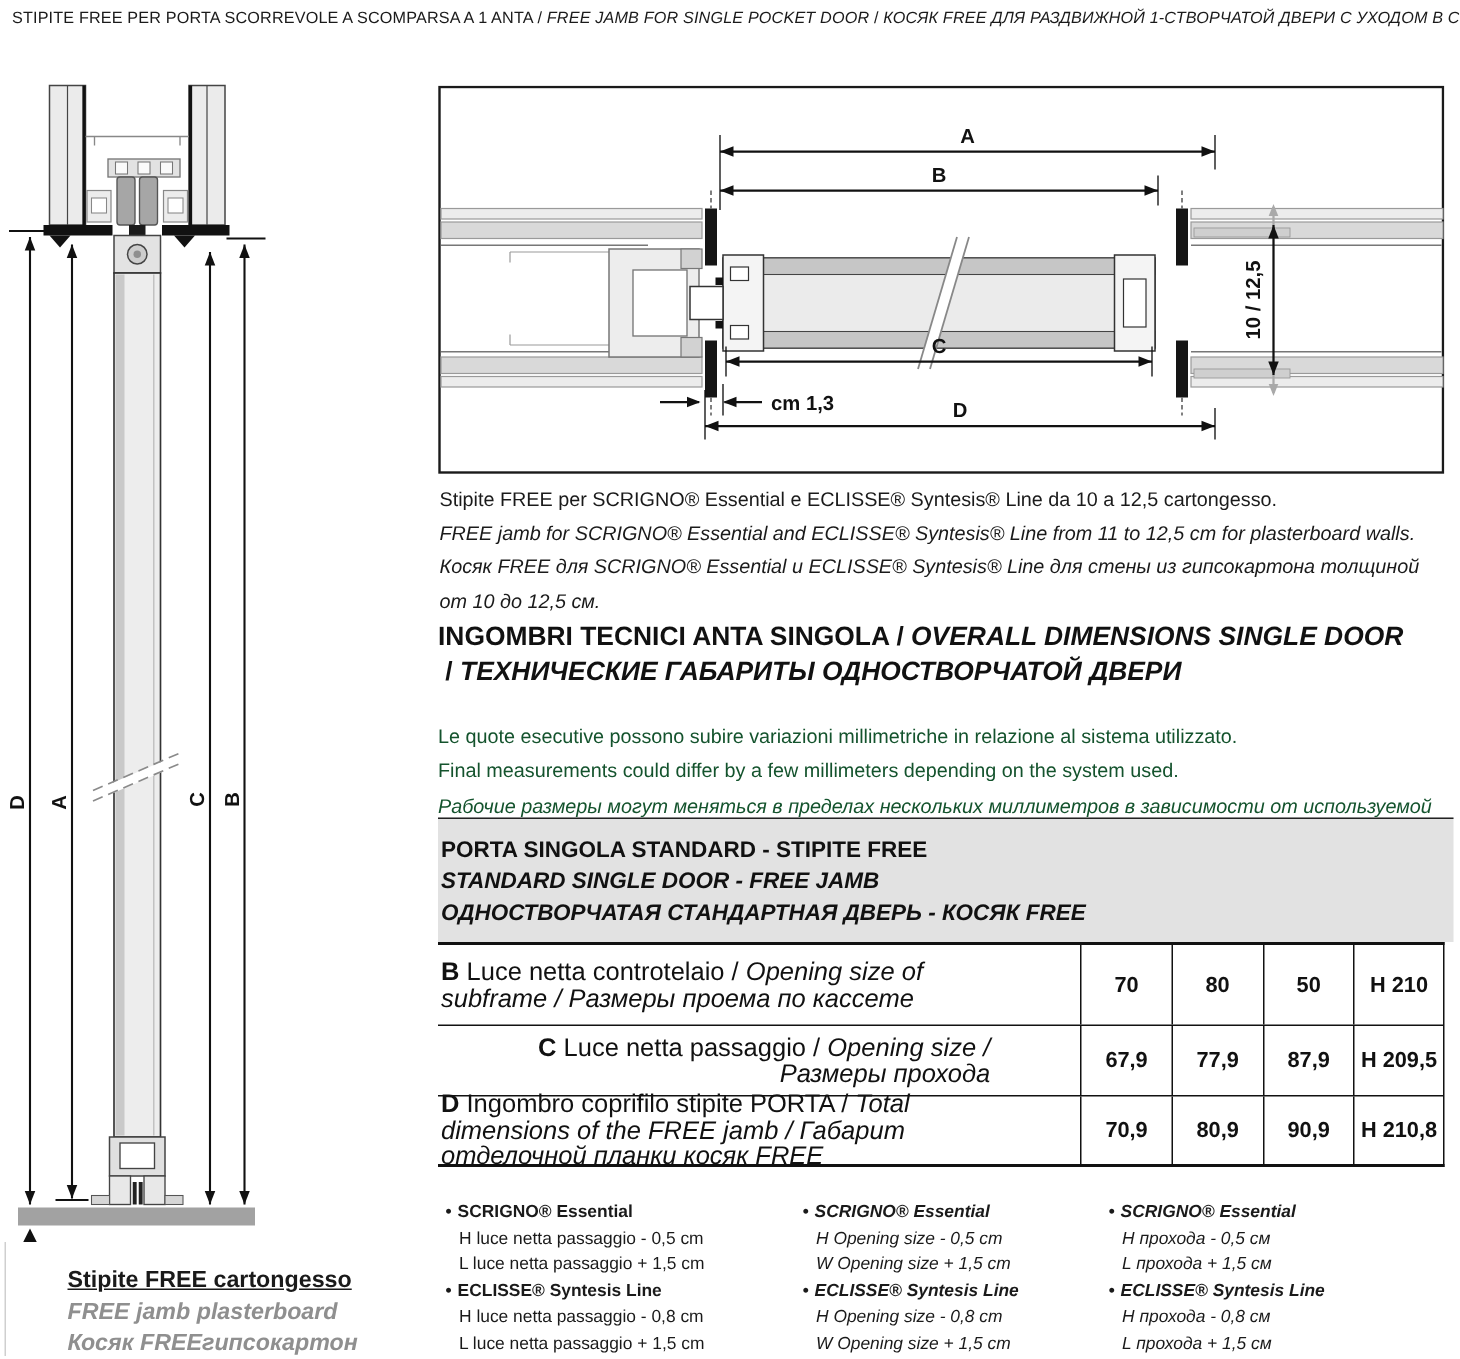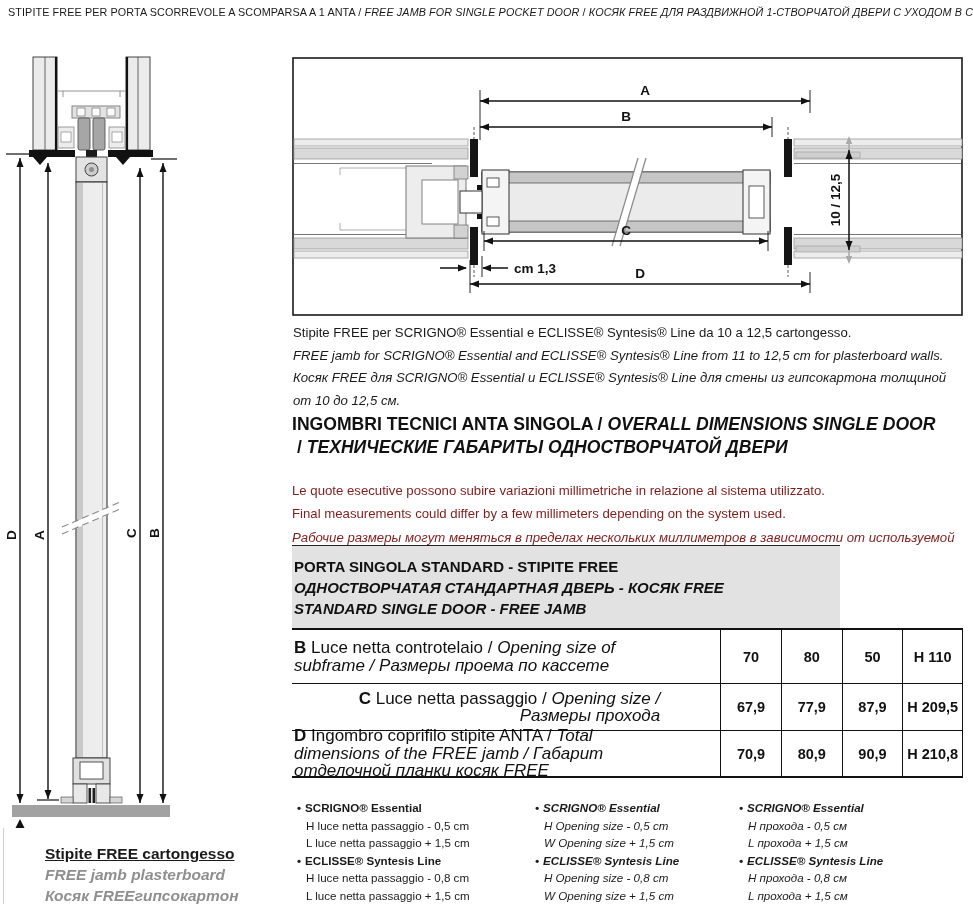--- a/index.html
+++ b/index.html
@@ -23,24 +23,24 @@
     font-weight:700; fill:#111; font-size:13.5px;
   }
 
   .plan-caption { position:absolute; left:293px; top:322px; width:672px;
     font-size:13.2px; line-height:22.6px; color:#1a1a1a; }
 
   .heading { position:absolute; left:292px; top:413px; width:674px;
     font-size:17.6px; font-weight:700; line-height:23px; color:#111; }
 
   .tolerance { position:absolute; left:292px; top:479px; width:674px;
-    font-size:13.2px; line-height:23.4px; color:#7f1d1d; }
+    font-size:13.2px; line-height:23.4px; color:#14532d; }
 
   .tbl-header {
-    position:absolute; left:292px; top:545px; width:548px; box-sizing:border-box;
+    position:absolute; left:292px; top:545px; width:677px; box-sizing:border-box;
     background:#e2e2e2; border-top:1px solid #222;
     padding:10px 6px 9px 2px; font-size:15px; font-weight:700; line-height:21px;
   }
 
   .tbl {
     position:absolute; left:292px; top:628px; width:671px; box-sizing:border-box;
     border-top:2px solid #111; border-bottom:2px solid #111; border-right:1px solid #111;
   }
   .tbl-row { display:flex; border-top:1px solid #111; }
   .tbl-row:first-child { border-top:none; }
@@ -264,54 +264,54 @@
   </div>
 
   <div class="tolerance">
     <div>Le quote esecutive possono subire variazioni millimetriche in relazione al sistema utilizzato.</div>
     <div>Final measurements could differ by a few millimeters depending on the system used.</div>
     <div><em>Рабочие размеры могут меняться в пределах нескольких миллиметров в зависимости от используемой системы.</em></div>
   </div>
 
   <div class="tbl-header">
     <div>PORTA SINGOLA STANDARD - STIPITE FREE</div>
+    <div><em>STANDARD SINGLE DOOR - FREE JAMB</em></div>
     <div><em>ОДНОСТВОРЧАТАЯ СТАНДАРТНАЯ ДВЕРЬ - КОСЯК FREE</em></div>
-    <div><em>STANDARD SINGLE DOOR - FREE JAMB</em></div>
   </div>
 
   <div class="tbl">
     <div class="tbl-row row-b">
       <div class="cell-desc">
         <div>
           <span class="key">B</span>
           <span>Luce netta controtelaio / </span><em>Opening size of subframe / </em><em>Размеры проема по кассете</em>
         </div>
       </div>
       <div class="cell-val">70</div>
       <div class="cell-val">80</div>
       <div class="cell-val">50</div>
-      <div class="cell-val">H 110</div>
+      <div class="cell-val">H 210</div>
     </div>
     <div class="tbl-row row-c">
       <div class="cell-desc">
         <div>
           <span class="key">C</span>
           <span>Luce netta passaggio / </span><em>Opening size / </em><em>Размеры прохода</em>
         </div>
       </div>
       <div class="cell-val">67,9</div>
       <div class="cell-val">77,9</div>
       <div class="cell-val">87,9</div>
       <div class="cell-val">H 209,5</div>
     </div>
     <div class="tbl-row row-d">
       <div class="cell-desc">
         <div>
           <span class="key">D</span>
-          <span>Ingombro coprifilo stipite ANTA / </span><em>Total dimensions of the FREE jamb / </em><em>Габарит отделочной планки косяк FREE</em>
+          <span>Ingombro coprifilo stipite PORTA / </span><em>Total dimensions of the FREE jamb / </em><em>Габарит отделочной планки косяк FREE</em>
         </div>
       </div>
       <div class="cell-val">70,9</div>
       <div class="cell-val">80,9</div>
       <div class="cell-val">90,9</div>
       <div class="cell-val">H 210,8</div>
     </div>
   </div>
 
   <div class="notes">

